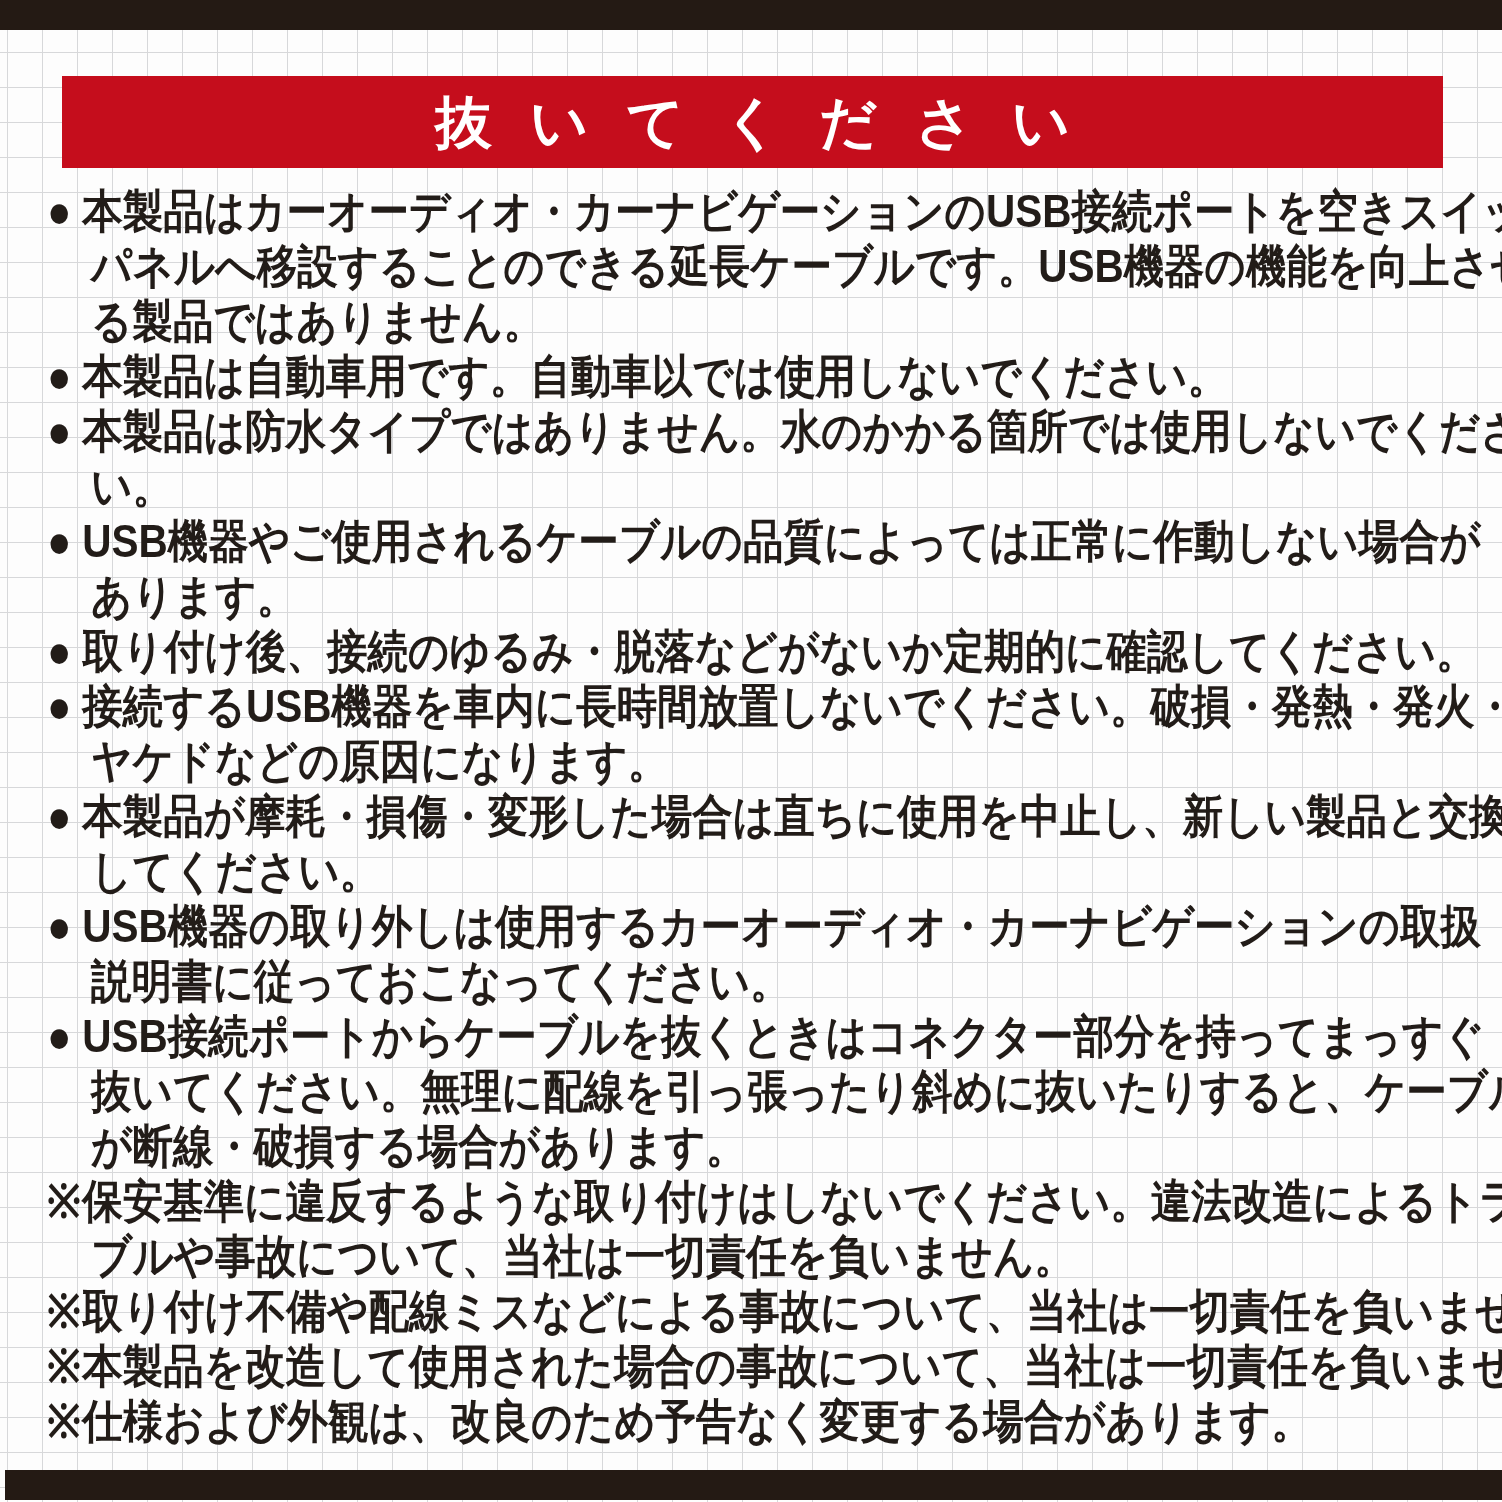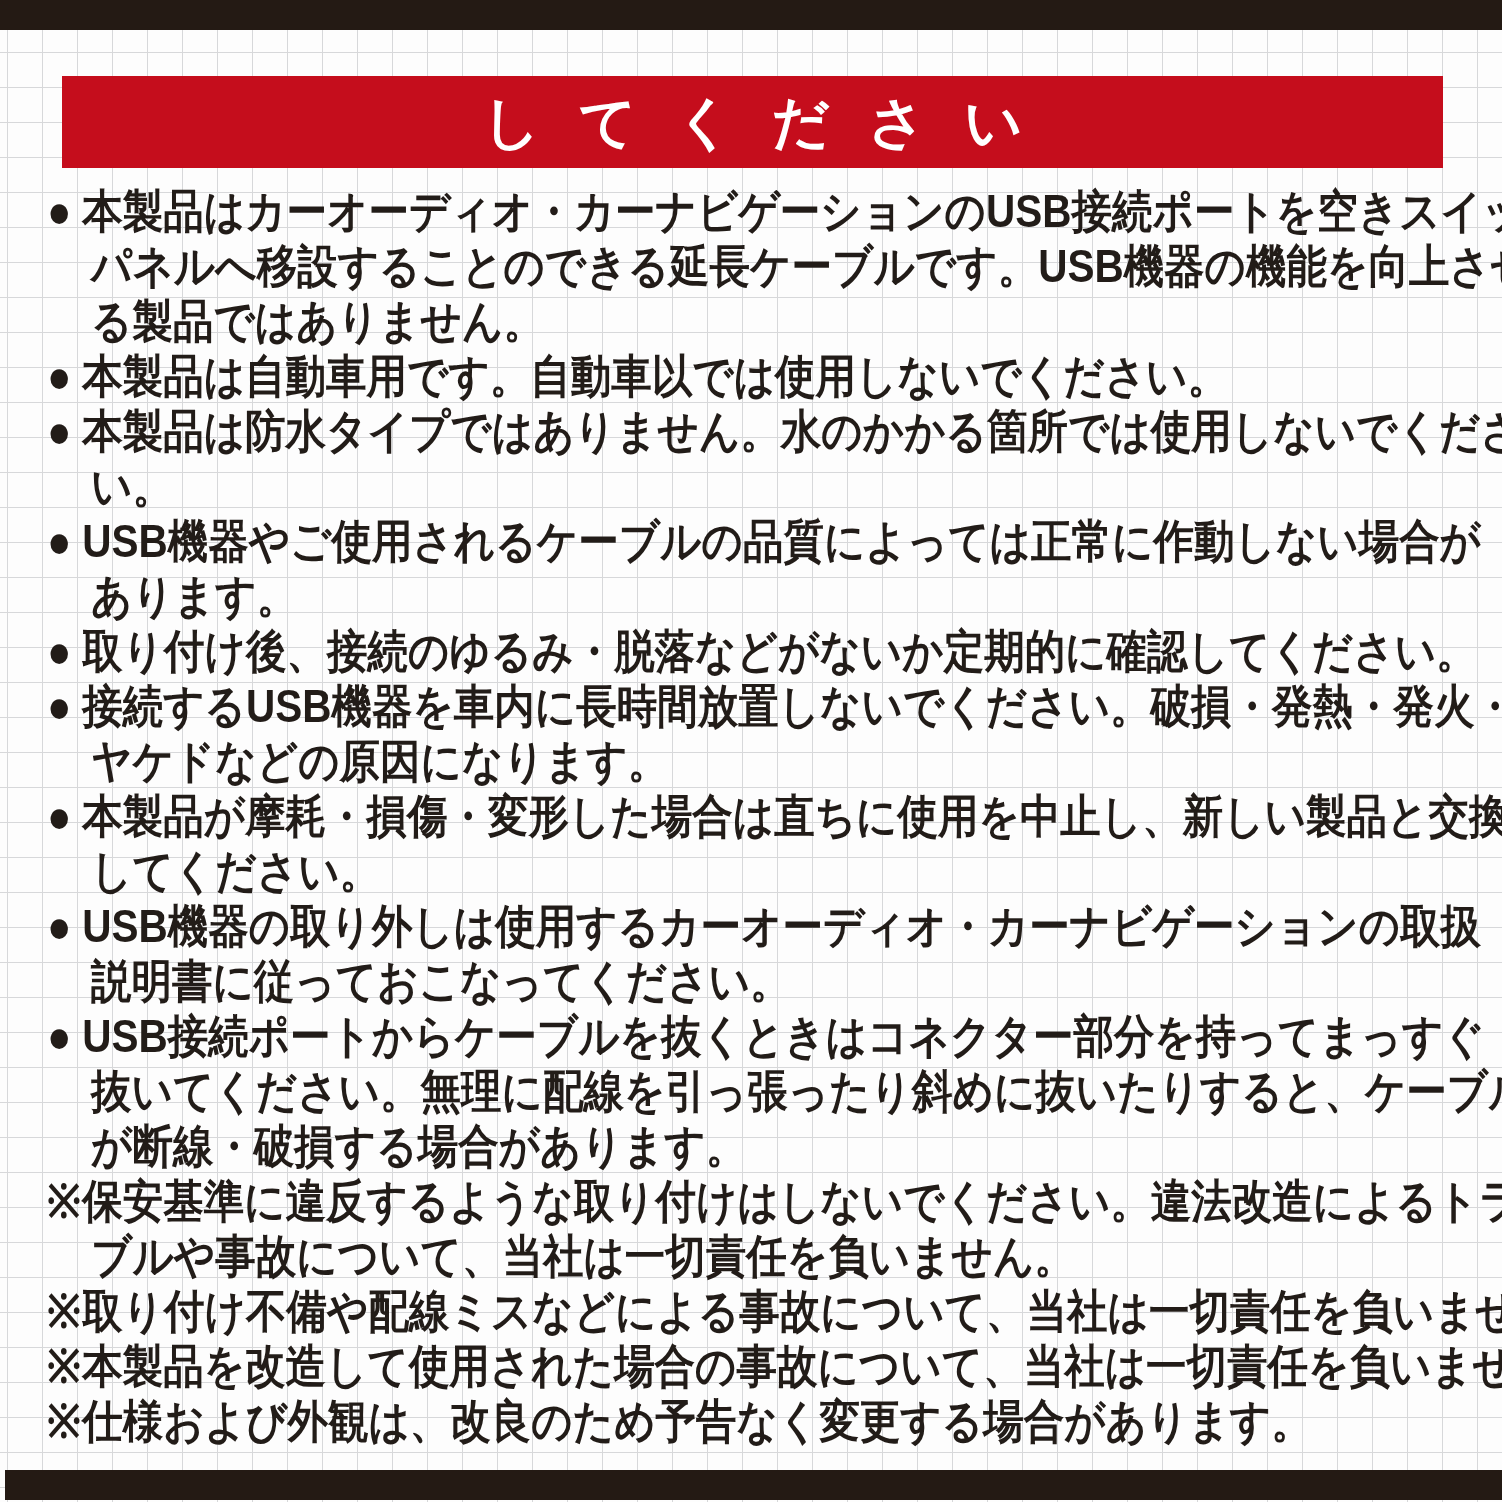--- a/index.html
+++ b/index.html
@@ -68,21 +68,21 @@
   }
   .nline.cont { padding-left: 50px; }
 </style>
 </head>
 <body>
 
 <div class="page">
   <div class="bar top"></div>
 
   <div class="banner">
-    <span class="title">してください</span>
+    <span class="title">抜いてください</span>
   </div>
 
   <div class="content" id="notice-list">
       <div class="item">
         <div class="nline first"><span class="marker">●</span><span>本製品はカーオーディオ・カーナビゲーションのUSB接続ポートを空きスイッチ</span></div>
         <div class="nline cont"><span>パネルへ移設することのできる延長ケーブルです。USB機器の機能を向上させ</span></div>
         <div class="nline cont"><span>る製品ではありません。</span></div>
       </div>
       <div class="item">
         <div class="nline first"><span class="marker">●</span><span>本製品は自動車用です。自動車以では使用しないでください。</span></div>

